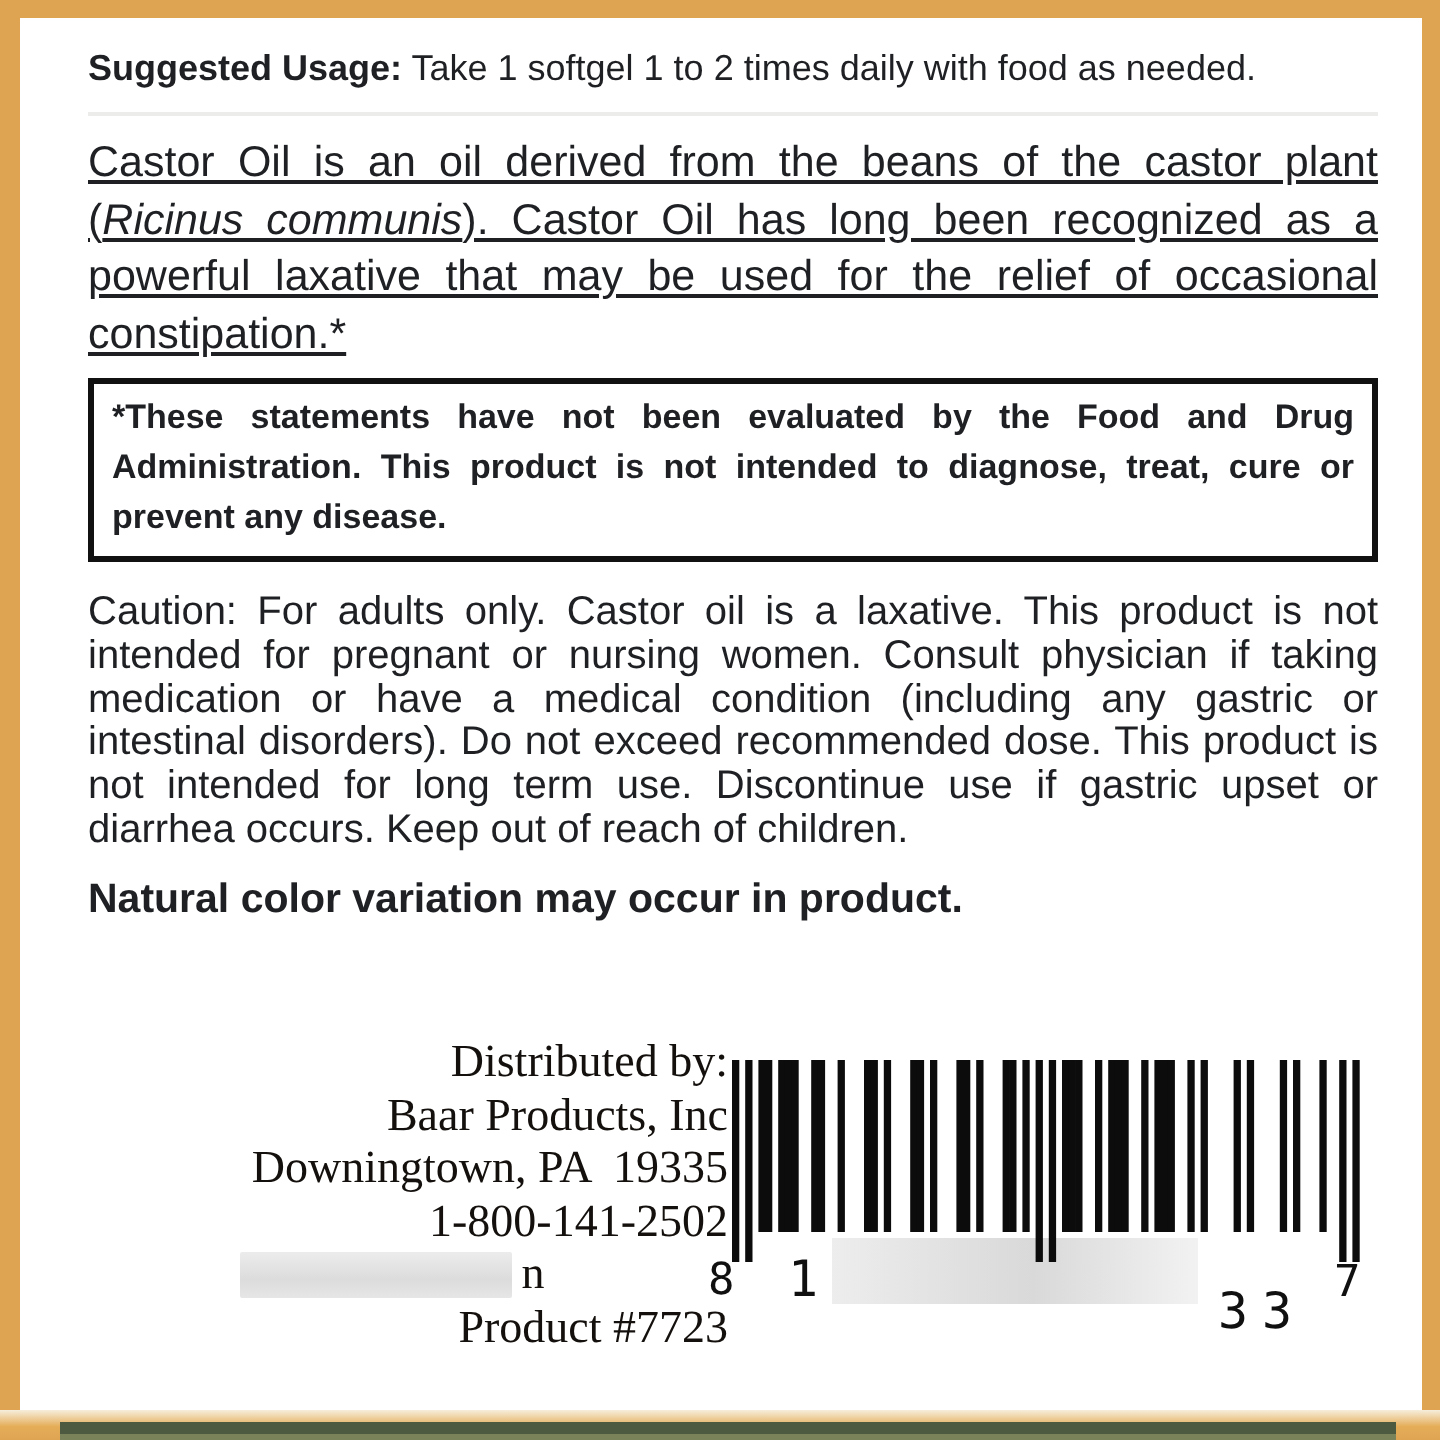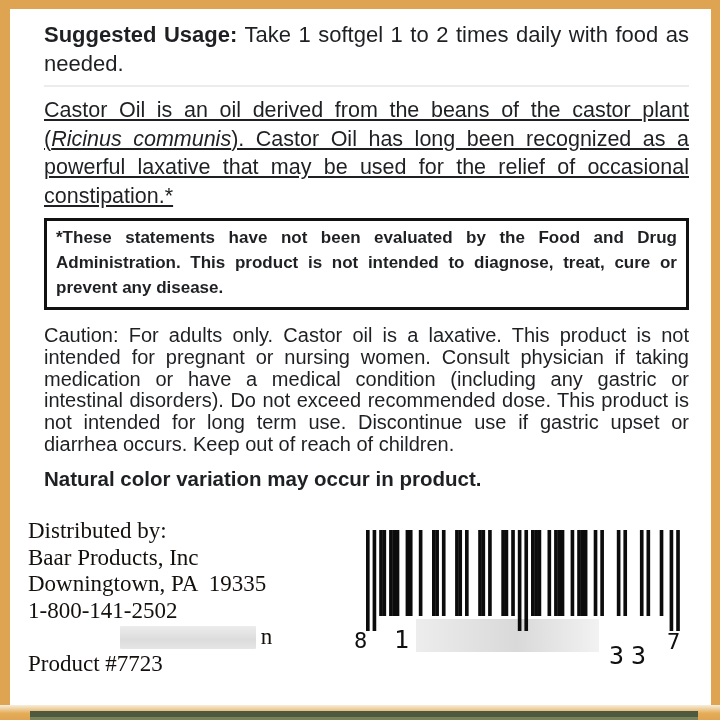--- a/index.html
+++ b/index.html
@@ -14,33 +14,33 @@
   .frame-top{left:0;top:0;width:720px;height:9px;}
   .frame-left{left:0;top:0;width:10px;height:720px;}
   .frame-right{right:0;top:0;width:9px;height:720px;}
   .frame-bottom{left:0;bottom:0;width:720px;height:15px;
     background:linear-gradient(#f6eedc 0%, #e5ad58 55%, #dfa452 100%);}
   .bottom-dark{position:absolute;left:30px;right:22px;bottom:0;height:9px;
     border-bottom:3px solid #7a8259;box-sizing:border-box;}
   
   .content{position:absolute;left:44px;top:20px;width:645px;}
   p{margin:0;}
-  .sug{font-size:22px;line-height:29px;text-align:justify;}
+  .sug{font-size:18px;line-height:29px;text-align:justify;}
   .sug b{font-weight:bold;}
   .divider{height:2px;background:#ececea;margin:7px 0 0 0;}
   .desc{margin-top:9px;font-size:21.5px;line-height:28.5px;text-align:justify;text-decoration:underline;}
   .desc i{font-style:italic;}
   .fda-box{margin-top:8px;border:3px solid #111111;padding:4px 9px 7px 9px;}
   .fda-box p{font-weight:bold;font-size:17px;line-height:25px;text-align:justify;}
   .caution{margin-top:15px;font-weight:normal;font-size:20px;line-height:21.8px;text-align:justify;}
   .note{margin-top:11px;font-weight:bold;font-size:20.5px;}
   
   .distributor{position:absolute;left:28px;top:518px;width:336px;
     font-family:"Liberation Serif", serif;font-size:23px;line-height:26.5px;
-    color:#14100d;text-align:left;}
+    color:#14100d;text-align:right;}
   .dist-line{white-space:pre;}
   .redacted-line{display:flex;align-items:center;justify-content:center;gap:5px;}
   .redaction{display:inline-block;width:136px;height:23px;
     background:linear-gradient(#ececec,#dcdcdc 60%,#e6e6e6);border-radius:1px;}
   
   .barcode{position:absolute;left:352px;top:524px;width:350px;height:150px;}
   .barcode svg{position:absolute;left:0;top:0;}
   .bc-redaction{position:absolute;left:64px;top:95px;width:183px;height:33px;
     background:linear-gradient(90deg,#ededed,#d9d9d9 55%,#f2f2f2);z-index:1;}
   .bc-digit{position:absolute;z-index:3;font-family:"DejaVu Sans Mono", monospace;

